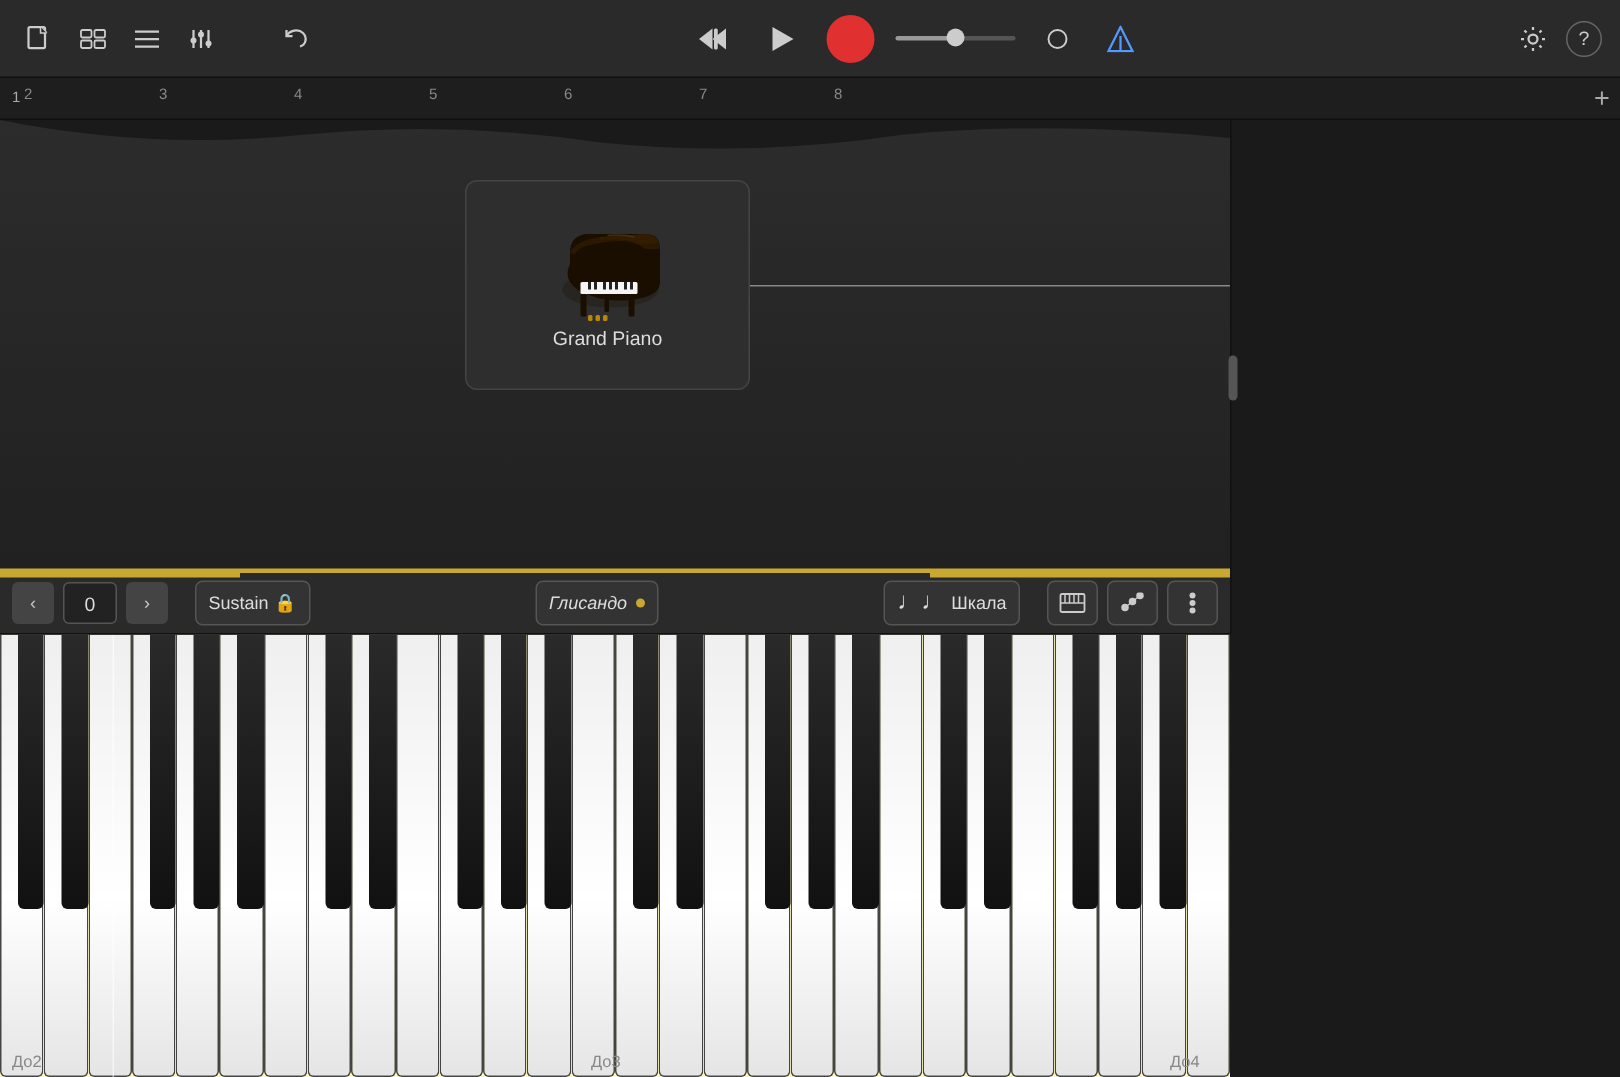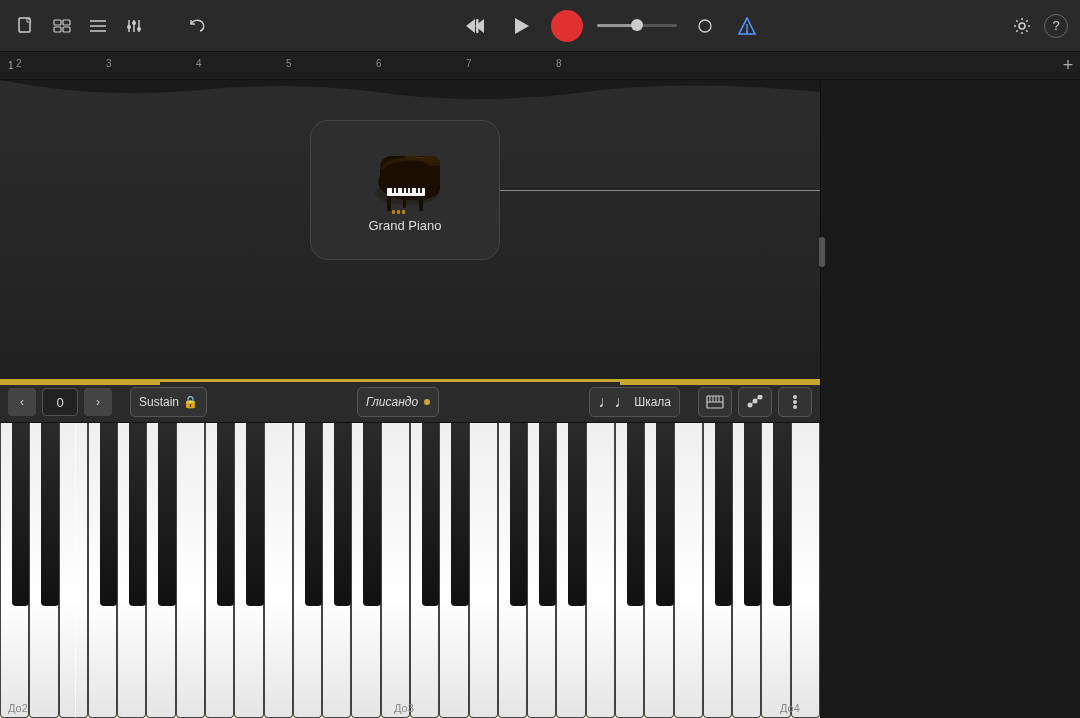--- a/index.html
+++ b/index.html
@@ -101,21 +101,21 @@
 
     
     #instrument-block {
       position: absolute;
       left: 310px;
       top: 40px;
       width: 190px;
       height: 140px;
       background: #2e2e2e;
       border: 1px solid #444;
-      border-radius: 18px;
+      border-radius: 8px;
       display: flex;
       flex-direction: column;
       align-items: center;
       justify-content: center;
       gap: 0;
     }
     
     .instrument-name {
       color: #ddd;
       font-size: 13px;

